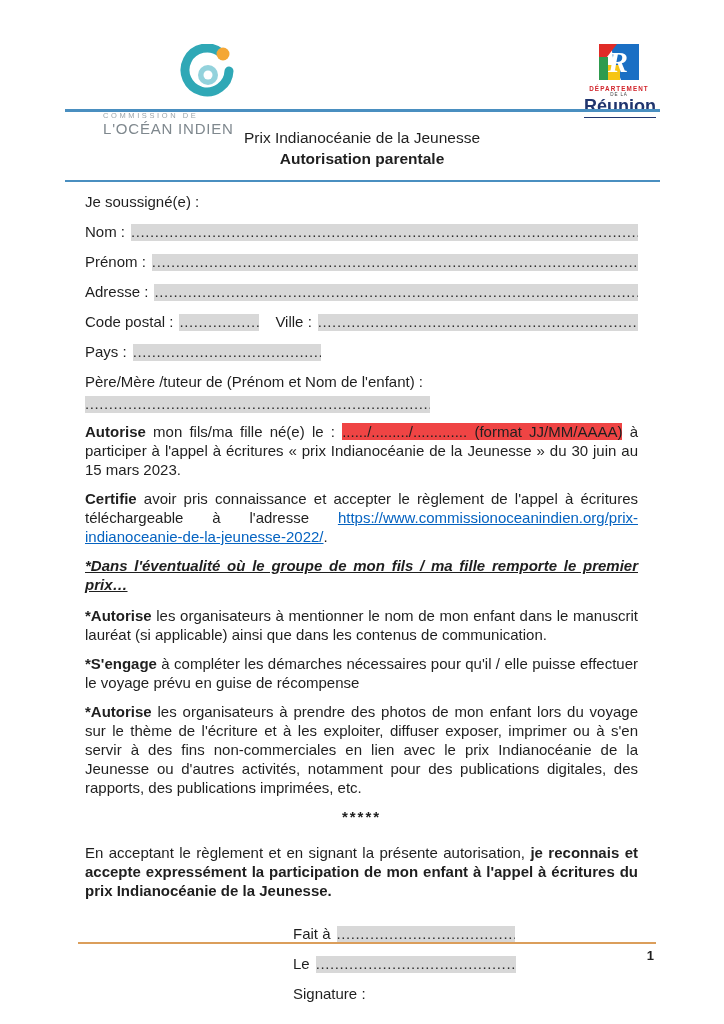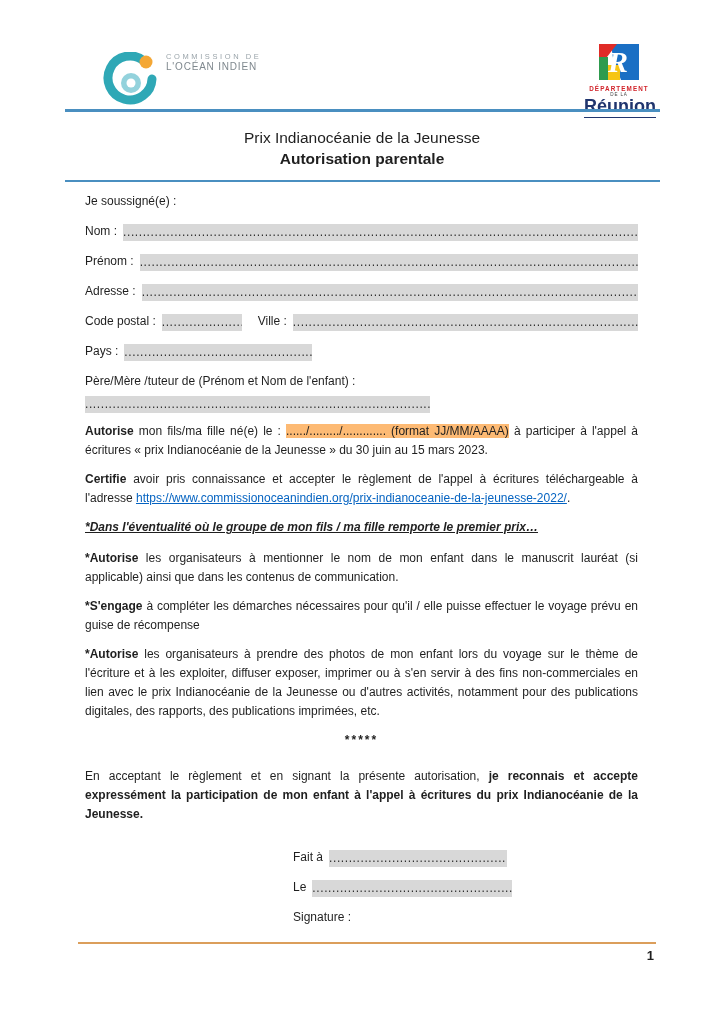--- a/index.html
+++ b/index.html
@@ -4,58 +4,58 @@
 <style>
   html,body { margin:0; padding:0; background:#888; }
   .page {
     position:relative; width:724px; height:1024px; margin:0 auto;
     background:#ffffff; font-family:"Liberation Sans", sans-serif;
     color:#1f1f1f; overflow:hidden;
   }
 
   
   .header { position:absolute; top:44px; left:65px; right:64px; height:64px; }
-  .coi-logo { position:absolute; left:38px; top:8px; display:flex; align-items:flex-start; gap:9px; }
+  .coi-logo { position:absolute; left:38px; top:0; display:flex; align-items:flex-end; gap:9px;flex-direction:column; }
   .coi-text { line-height:1.25; }
   .coi-l1 { font-size:7.5px; letter-spacing:2.6px; color:#9aa4aa; }
-  .coi-l2 { font-size:10px; letter-spacing:0.8px; color:#7f888e; }
+  .coi-l2 { font-size:15px; letter-spacing:0.8px; color:#7f888e; }
   .reunion-logo { position:absolute; right:6px; top:0; width:70px; text-align:center; }
   .reunion-dept { font-size:6.3px; letter-spacing:1.1px; color:#d1232a; font-weight:bold; margin-top:1px; }
   .reunion-dela { font-size:4.6px; color:#444; letter-spacing:0.8px; }
   .reunion-name { font-size:18px; font-weight:bold; color:#20356e; line-height:1.05;
                   border-bottom:1.5px solid #20356e; display:inline-block; padding-bottom:1px; }
 
   .rule-blue1 { position:absolute; top:109px; left:65px; width:595px; height:3px; background:#4a8fc0; }
   .rule-blue2 { position:absolute; top:180px; left:65px; width:595px; height:2px; background:#4a8fc0; }
 
   .title-block { position:absolute; top:127px; left:0; width:100%; text-align:center;
                  font-size:15.5px; line-height:21px; }
   .title-l2 { font-weight:bold; }
 
   
-  .content { position:absolute; top:192px; left:85px; width:553px; font-size:12px; line-height:19px; }
+  .content { position:absolute; top:192px; left:85px; width:553px; font-size:15px; line-height:19px; }
 
   .row { display:flex; align-items:flex-end; margin-bottom:11px; white-space:nowrap; }
   .lbl { flex:none; padding-right:6px; }
   .dotfield { background:#d8d8d8; overflow:hidden; white-space:nowrap;
               letter-spacing:0.6px; color:#2c2c2c; height:17px; line-height:16px;
               display:inline-block; flex:none; }
   .grow { flex:1 1 auto; }
   .w-cp { width:80px; margin-right:16px; }
   .w-pays { width:188px; }
   .w-child { width:345px; }
   .w-fait { width:178px; }
   .w-le { width:200px; }
 
   .row-pere { margin-bottom:5px; }
   .row-child { margin-bottom:9px; }
 
   .para { text-align:justify; margin:0 0 10px; }
   .b { font-weight:bold; }
-  .hl { background:#fdba74;margin-top:16px; }
+  .hl { background:#ef4444;margin-top:16px; }
   a.doclink { color:#0563c1; text-decoration:underline; }
   .eventualite { font-style:italic; font-weight:600; text-decoration:underline; margin:2px 0 12px; }
   .sep { text-align:center; font-weight:600; letter-spacing:2px; margin:8px 0 17px; }
   .accept { margin-bottom:24px; }
 
   .sig-block { margin-left:208px; }
   .sig-row { margin-bottom:11px; }
 
   .footer-rule { position:absolute; left:78px; top:942px; width:578px; height:2px; background:#db9e5b; }
   .page-num { position:absolute; right:70px; top:948px; font-size:13px; font-weight:bold; }

